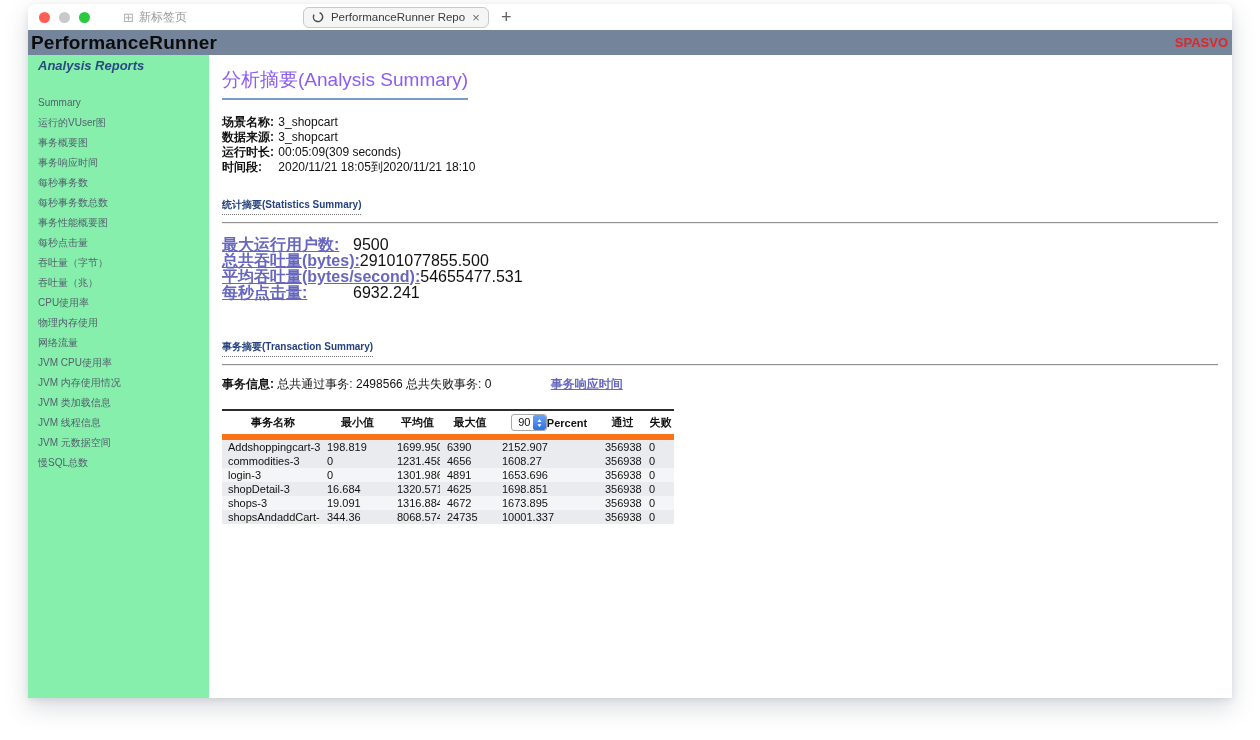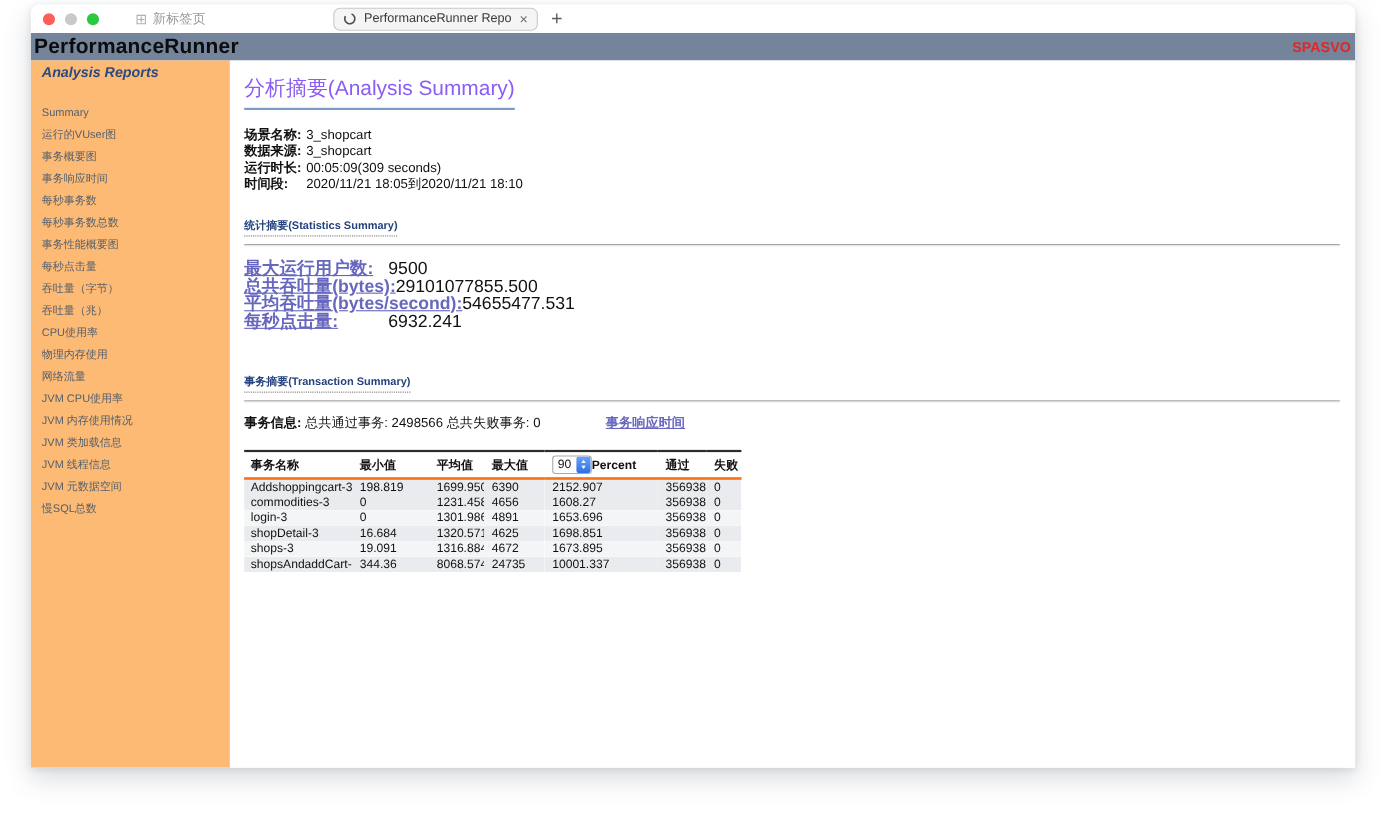--- a/index.html
+++ b/index.html
@@ -21,21 +21,21 @@
   .tab-close { color:#6f6f6f; font-size:13px; cursor:default; }
   .plus-btn { margin-left:12px; font-size:18px; color:#5f5f5f; font-weight:300; }
 
   
   .app-header { height:25px; background:#74849B; display:flex; align-items:center; }
   .app-title { font-size:19px; font-weight:bold; color:#0c0c0c; padding-left:3px; letter-spacing:.2px; line-height:1; }
   .brand { margin-left:auto; padding-right:4px; color:#E02728; font-weight:bold; font-size:13px; }
 
   
   .body-row { display:flex; height:643px; }
-  .sidebar { width:181px; background:#fdba74; padding:3px 8px 0 10px; flex-shrink:0; }
+  .sidebar { width:181px; background:#86efac; padding:3px 8px 0 10px; flex-shrink:0; }
   .sidebar-title { color:#2A4B80; font-weight:bold; font-style:italic; font-size:13px; }
   .sidebar-list { list-style:none; margin-top:24px; }
   .sidebar-list li { font-size:10px; color:#545F6D; margin-bottom:9px; line-height:11px; cursor:pointer; }
   .content { flex:1; background:#fff; padding:12px 14px 0 13px; overflow:hidden; }
 
   
   .page-title { display:inline-block; font-size:19px; font-weight:500; color:#8b5cf6;
     border-bottom:2px solid #7B9BC8; padding-bottom:5px; }
   .scenario { margin-top:15px; font-size:12px; }
   .scenario-row { line-height:15px; }
@@ -53,21 +53,21 @@
 
   .txn-section .section-heading { margin-top:39px; }
   .txn-info { margin-top:10px; font-size:12px; color:#111; }
   .txn-info-label { font-weight:bold; }
   .txn-link { margin-left:56px; color:#6767C0; font-weight:bold; text-decoration:underline; cursor:pointer; }
 
   table.txn { margin-top:16px; width:452px; border-collapse:collapse; font-size:11px;
     border-top:2px solid #2c2c2c; table-layout:fixed; }
   table.txn col.c1{width:98px} table.txn col.c2{width:70px} table.txn col.c3{width:50px}
   table.txn col.c4{width:55px} table.txn col.c5{width:103px} table.txn col.c6{width:44px} table.txn col.c7{width:32px}
-  table.txn thead th { border-bottom:2px solid #f97316; font-weight:bold; text-align:left;
+  table.txn thead th { border-bottom:6px solid #f97316; font-weight:bold; text-align:center;
     padding:3px 2px 3px 7px; height:22px; white-space:nowrap; color:#111; }
   table.txn thead th:first-child { padding-left:6px; }
   table.txn tbody td { padding:1px 2px 1px 7px; height:14px; color:#111; white-space:nowrap; overflow:hidden; }
   table.txn tbody td:first-child { padding-left:6px; }
   table.txn tbody tr:nth-child(odd) { background:#f4f5f6; }
   table.txn tbody tr:nth-child(even) { background:#e9ebee; }
   table.txn tbody tr:first-child { background:#e9ebee; }
 
   .pct-wrap { display:inline-flex; align-items:center; }
   .stepper { display:inline-flex; align-items:stretch; border:1px solid #a8a8a8; border-radius:3px;

